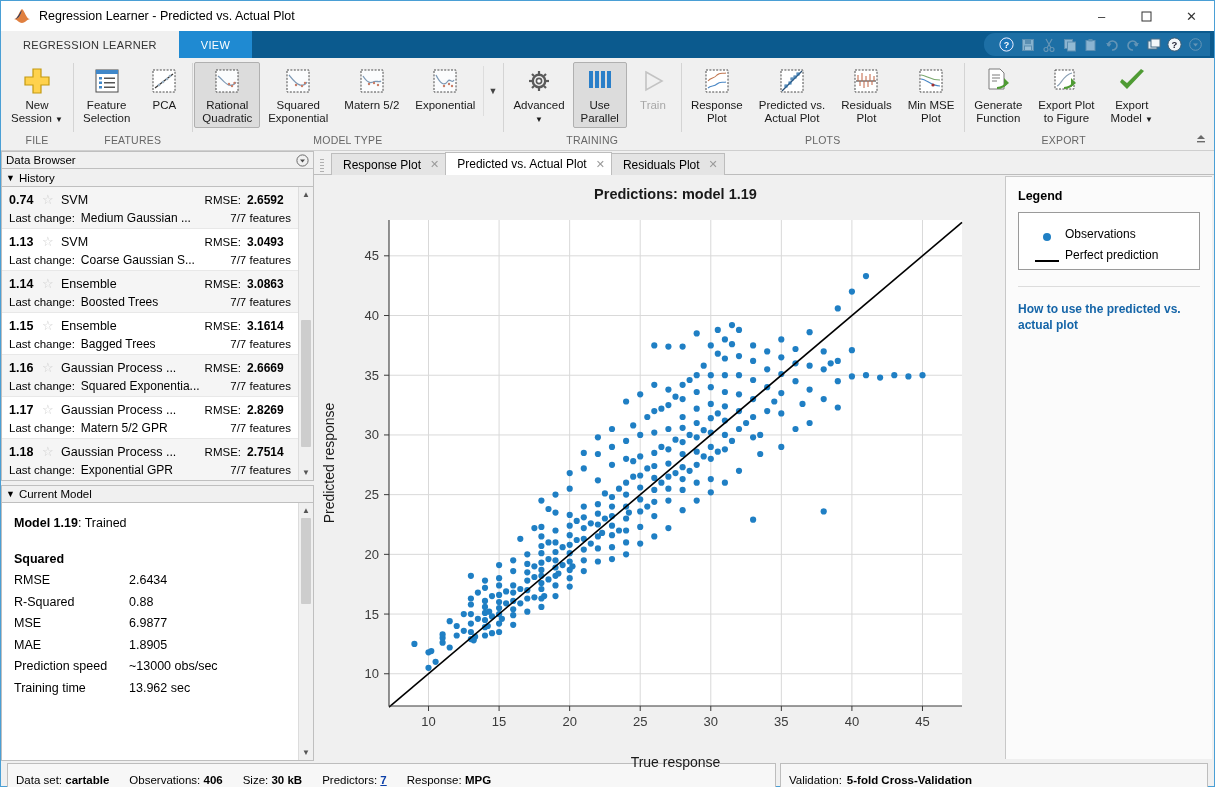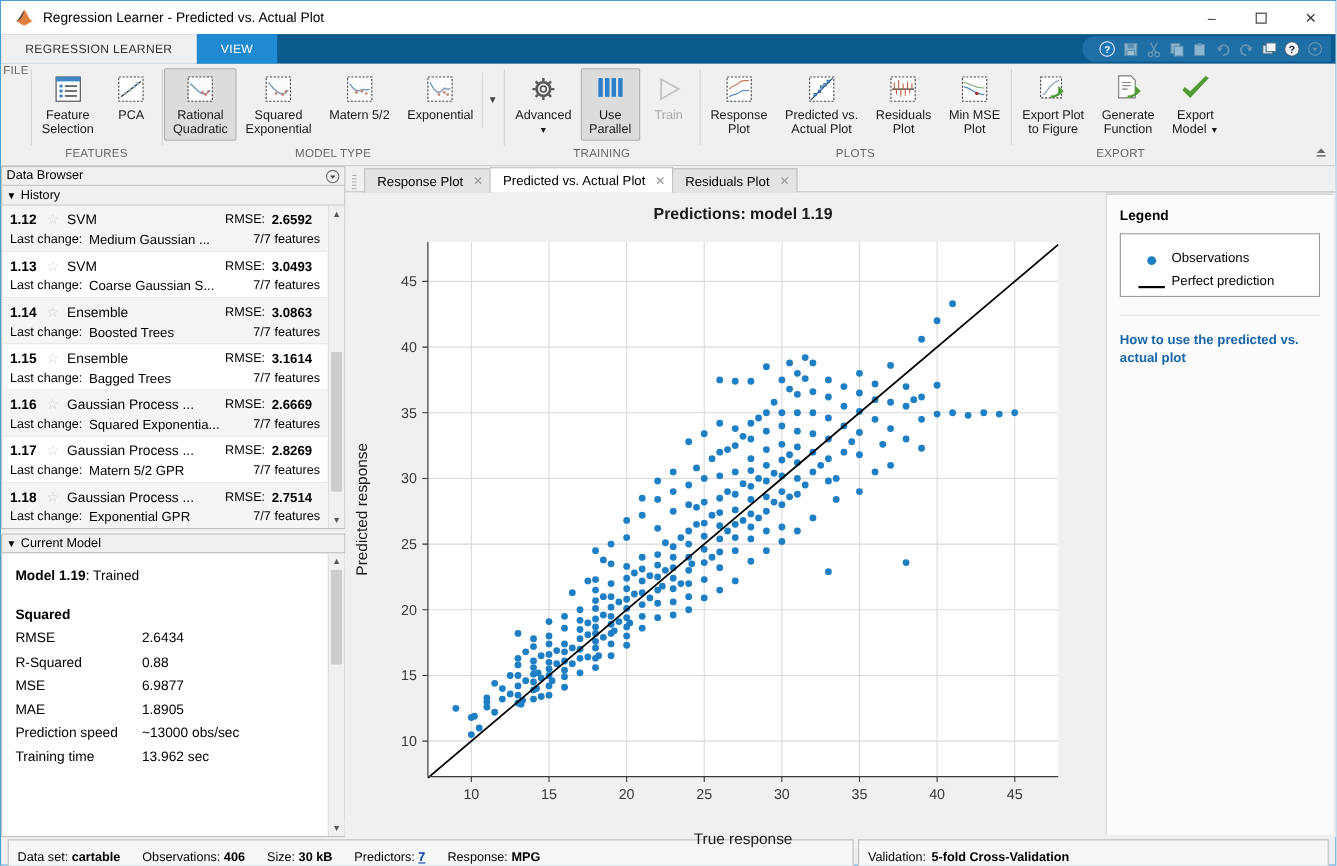--- a/index.html
+++ b/index.html
@@ -236,20 +236,30 @@
             <circle cx="6.5" cy="6.5" r="5.8" fill="none" stroke="#9fb4c5"></circle>
             <path d="M4 5.5 L6.5 8.5 L9 5.5 Z" fill="#9fb4c5"></path>
           </svg>
       </div>
     </div>
   </div>
 
   <div id="ribbon">
 
     <div class="rgroup">
+      <div class="rgroup-items">
+        <div class="rbtn" style="min-width:62px;">
+          <div class="ico">
+            <svg width="30" height="30" viewBox="0 0 30 30">
+                <path d="M11 3 h8 v8 h8 v8 h-8 v8 h-8 v-8 h-8 v-8 h8 z" fill="#ffd24d" stroke="#c49a12" stroke-width="1.2"></path>
+              </svg>
+          </div>
+          <div class="lbl">New<br>Session <span class="chevdown">▼</span></div>
+        </div>
+      </div>
       <div class="rgroup-label">FILE</div>
     </div>
 
     <div class="rgroup">
       <div class="rgroup-items">
         <div class="rbtn">
           <div class="ico">
             <svg width="28" height="28" viewBox="0 0 28 28">
                 <rect x="3" y="3" width="22" height="22" fill="#fff" stroke="#4a4a4a"></rect>
                 <rect x="3" y="3" width="22" height="4" fill="#3f87c9"></rect>
@@ -460,42 +470,42 @@
         </div>
       </div>
       <div class="rgroup-label">PLOTS</div>
     </div>
 
     <div class="rgroup">
       <div class="rgroup-items">
         <div class="rbtn">
           <div class="ico">
             <svg width="28" height="28" viewBox="0 0 28 28">
-                <rect x="3" y="3" width="19" height="19" fill="#fff" stroke="#4a4a4a" stroke-dasharray="2 1.4"></rect>
-                <path d="M5 19 C9 18 11 8 20 6" stroke="#8aa0b5" fill="none" stroke-width="1.2"></path>
-                <path d="M12 21 C17 21 20 19 22 15" stroke="#4f9b34" fill="none" stroke-width="2.2"></path>
-                <path d="M19 11 L24 16 L19 20 Z" fill="#4f9b34"></path>
-              </svg>
-          </div>
-          <div class="lbl">Export Plot<br>to Figure</div>
-        </div>
-        <div class="rbtn">
-          <div class="ico">
-            <svg width="28" height="28" viewBox="0 0 28 28">
                 <path d="M5 2 h11 l4 4 v16 h-15 z" fill="#fff" stroke="#7a7a7a"></path>
                 <g stroke="#7a7a7a" stroke-width="1">
                   <path d="M8 8 h8"></path>
                   <path d="M8 11 h8"></path>
                   <path d="M8 14 h5"></path>
                 </g>
                 <path d="M13 21 C18 21 21 19 23 15" stroke="#4f9b34" fill="none" stroke-width="2.2"></path>
                 <path d="M20 11 L25 16 L20 20 Z" fill="#4f9b34"></path>
               </svg>
           </div>
           <div class="lbl">Generate<br>Function</div>
+        </div>
+        <div class="rbtn">
+          <div class="ico">
+            <svg width="28" height="28" viewBox="0 0 28 28">
+                <rect x="3" y="3" width="19" height="19" fill="#fff" stroke="#4a4a4a" stroke-dasharray="2 1.4"></rect>
+                <path d="M5 19 C9 18 11 8 20 6" stroke="#8aa0b5" fill="none" stroke-width="1.2"></path>
+                <path d="M12 21 C17 21 20 19 22 15" stroke="#4f9b34" fill="none" stroke-width="2.2"></path>
+                <path d="M19 11 L24 16 L19 20 Z" fill="#4f9b34"></path>
+              </svg>
+          </div>
+          <div class="lbl">Export Plot<br>to Figure</div>
         </div>
         <div class="rbtn">
           <div class="ico">
             <svg width="30" height="28" viewBox="0 0 30 28">
                 <path d="M3 15 L10 22 L27 4 L24 2 L10 16 L5 12 Z" fill="#4f9b34"></path>
               </svg>
           </div>
           <div class="lbl">Export<br>Model <span class="chevdown">▼</span></div>
         </div>
       </div>
@@ -526,21 +536,21 @@
 
       <div class="panel-head" style="border-top:none;">
         <span class="caret">▼</span>
         <span>History</span>
       </div>
 
       <div id="history-list">
         <div id="history-inner">
             <div class="hrow alt">
               <div class="hr-top">
-         <span class="h-num">1.12</span>
+         <span class="h-num">0.74</span>
          <span class="h-star">☆</span>
          <span class="h-name">SVM</span>
          <span class="h-rmse-lab">RMSE:</span>
          <span class="h-rmse-val">2.6592</span>
        </div>
        <div class="hr-bot">
          <span class="h-lc-lab">Last change:</span>
          <span class="h-lc-val">Medium Gaussian ...</span>
          <span class="h-feat">7/7  features</span>
        </div>

